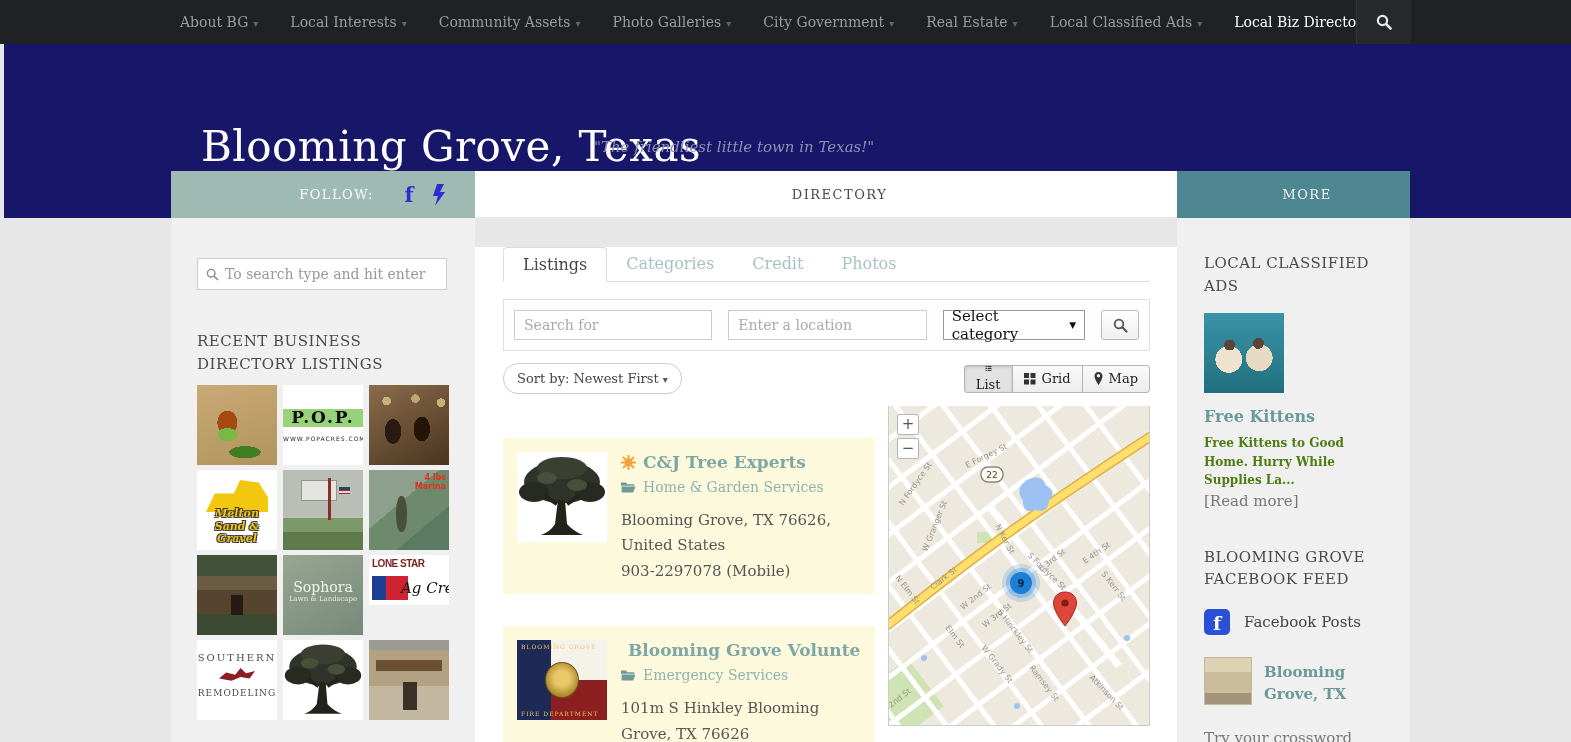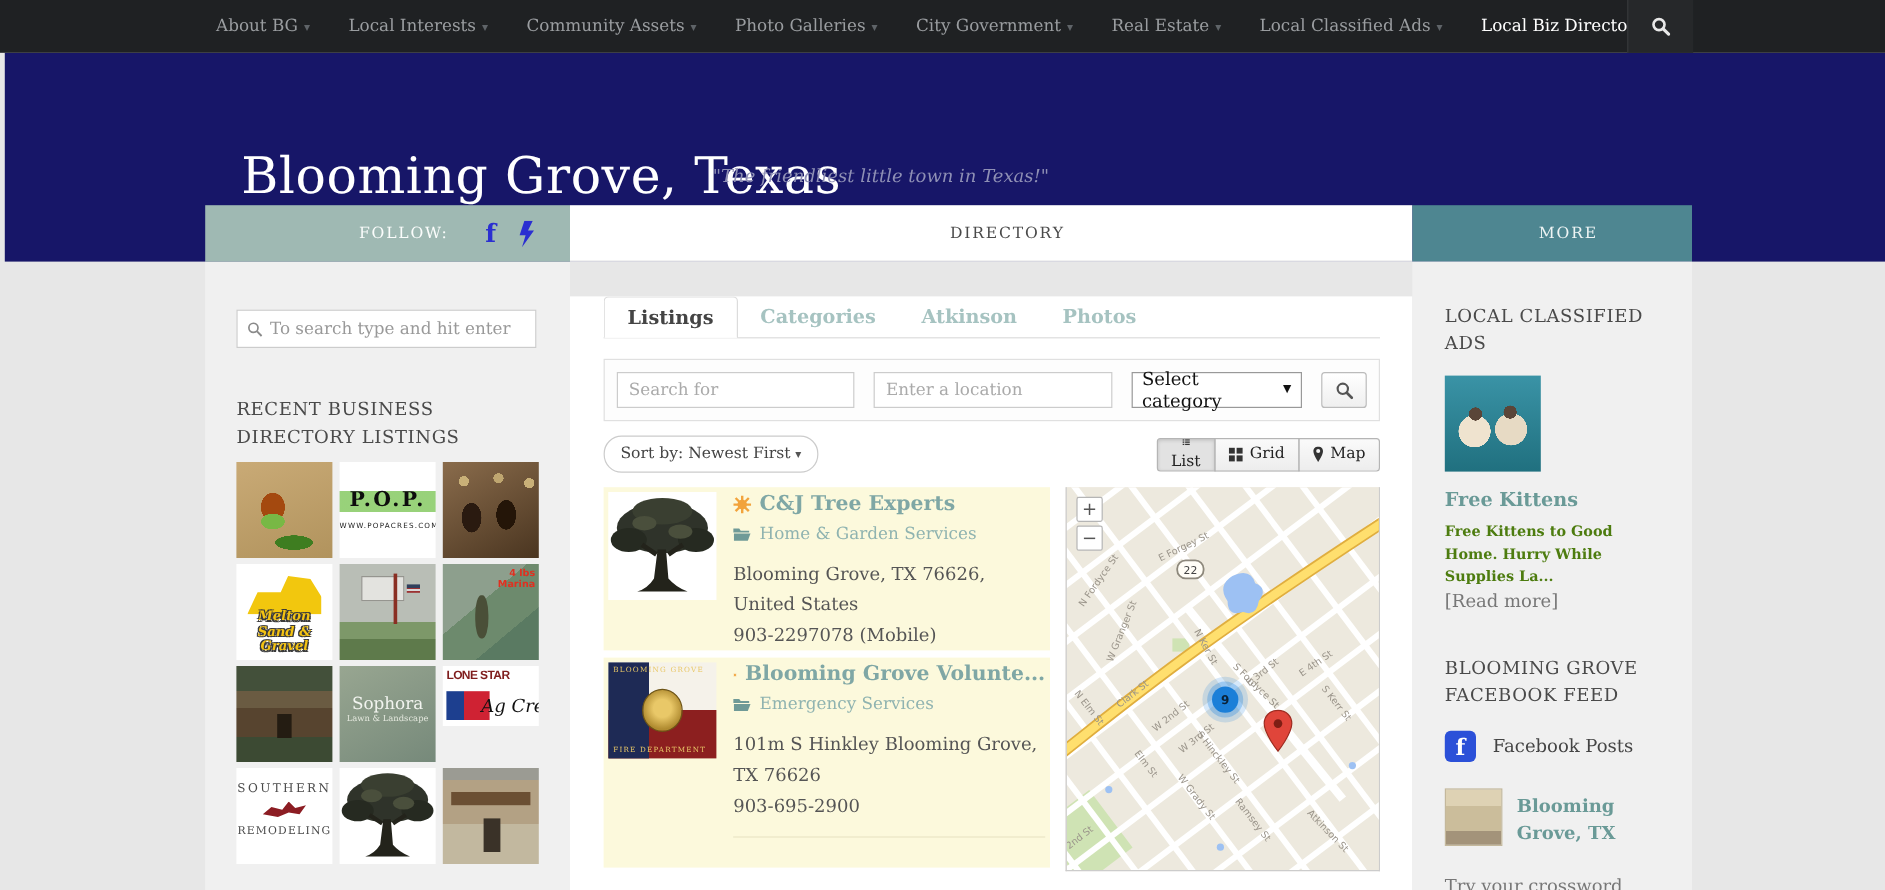--- a/index.html
+++ b/index.html
@@ -82,21 +82,21 @@
   .t10 { background:#fff; text-align:center; }
   .t10 .sr-top { margin-top:12px; font-size:10px; letter-spacing:2px; color:#4a4a4a; }
   .t10 .sr-horse { width:36px; height:15px; margin:5px auto; background:#8c1d23; clip-path:polygon(0 70%,20% 30%,45% 45%,60% 0,75% 35%,100% 20%,85% 70%,60% 60%,35% 85%); }
   .t10 .sr-bottom { font-size:9px; letter-spacing:1px; color:#4a4a4a; }
   .t11 { background:#fff; }
   .t12 { background:linear-gradient(#9b9b93 0 13%, #b3a184 13% 58%, #c2b89f 58%); }
   .t12 .awn { position:absolute; left:7px; top:20px; right:7px; height:11px; background:#6b4f33; }
   .t12 .door { position:absolute; left:34px; top:42px; width:14px; height:28px; background:#3a3228; }
 
   
-  .tabs { margin-top:29px; display:flex; border-bottom:1px solid #dcdcdc;font-weight:bold; }
+  .tabs { margin-top:29px; display:flex; border-bottom:1px solid #dcdcdc; }
   .tab { padding:7px 19px; font-size:16px; color:#a6c3c1; cursor:pointer; margin-bottom:-1px; }
   .tab.active { color:#444; background:#fff; border:1px solid #dcdcdc; border-bottom:1px solid #fff; border-radius:4px 4px 0 0; }
 
   .search-panel { margin-top:17px; border:1px solid #e0e0e0; background:#fdfdfd; padding:10px; display:flex; align-items:center; gap:16px; }
   .search-panel input { width:199px; height:30px; border:1px solid #ccc; padding:0 9px; font-family:"DejaVu Serif",serif; font-size:14px; color:#444; outline:none; background:#fff; }
   .search-panel input::placeholder { color:#aaa; }
   .fake-select { width:143px; height:30px; border:1px solid #999; background:#fff; display:flex; align-items:center; justify-content:space-between; padding:0 8px; font-size:15px; color:#111; cursor:pointer; }
   .fake-select .sel-caret { font-size:9px; color:#111; }
   .search-btn { width:38px; height:30px; border:1px solid #bbb; border-radius:3px; background:linear-gradient(#fff,#efefef); display:flex; align-items:center; justify-content:center; cursor:pointer; }
 
@@ -104,21 +104,21 @@
   .sort-btn { border:1px solid #ccc; border-radius:15px; background:#fff; padding:7px 13px; font-size:13px; color:#444; font-family:"DejaVu Serif",serif; cursor:pointer; }
   .sort-btn .caret { color:#555; font-size:10px; margin-left:4px; }
   .view-group { display:flex; }
   .view-btn { display:flex; align-items:center; gap:6px; padding:0 11px; height:28px; border:1px solid #b5b5b5; margin-left:-1px; background:linear-gradient(#fafafa,#ededed); font-size:13px; color:#222; cursor:pointer; }
   .view-btn:first-child { border-radius:3px 0 0 3px;flex-direction:column; }
   .view-btn:last-child { border-radius:0 3px 3px 0; }
   .view-btn.active { background:#e2e2e2; box-shadow:inset 0 1px 3px rgba(0,0,0,.15); }
 
   .results-row { margin-top:12px; display:flex; gap:13px; align-items:flex-start; }
   .listings-col { width:372px; }
-  .listing-card { background:#fcf9dc; padding:4px; margin-bottom:6px; overflow:hidden; }
+  .listing-card { background:#fcf9dc; padding:14px; margin-bottom:6px; overflow:hidden;margin-top:32px; }
   .listing-img { float:left; width:90px; height:90px; background:#fff; cursor:pointer; }
   .listing-body { margin-left:104px; }
   .listing-title { font-size:17px; font-weight:bold; color:#7fa7a5; cursor:pointer; white-space:nowrap; overflow:hidden; display:flex; align-items:center; gap:7px; }
   .listing-cat { margin-top:7px; font-size:14px; color:#8fb3b0; cursor:pointer; display:flex; align-items:center; gap:7px; }
   .listing-addr { margin-top:13px; font-size:15px; color:#555; line-height:1.68; }
   .listing-phone { margin-top:4px; font-size:15px; color:#555; }
   .card-divider { border-top:1px solid #e9e4c6; margin-top:16px; height:22px; }
 
   .fire-logo { width:90px; height:80px; position:relative; background:linear-gradient(90deg,#1e2a55 0 38%, rgba(0,0,0,0) 38%), linear-gradient(#f5f2ea 0 50%, #8c1f1f 50%); float:left; cursor:pointer; }
   .fire-logo .emblem { position:absolute; left:28px; top:22px; width:34px; height:36px; background:radial-gradient(circle at 50% 45%, #e9c868 0 30%, #b08b30 70%); border-radius:50%; border:1px solid #6d5416; }
@@ -269,21 +269,21 @@
     </div>
   </aside>
 
   <main class="col-main">
     <div class="col-head dirhead">DIRECTORY</div>
     <div class="col-body">
 
       <div class="tabs">
         <div class="tab active">Listings</div>
         <div class="tab">Categories</div>
-        <div class="tab">Atkinson</div>
+        <div class="tab">Credit</div>
         <div class="tab">Photos</div>
       </div>
 
       <div class="search-panel">
         <input type="text" placeholder="Search for" style="">
         <input type="text" placeholder="Enter a location" style="">
         <div class="fake-select">
           <span>Select category</span>
           <span class="sel-caret">▼</span>
         </div>

